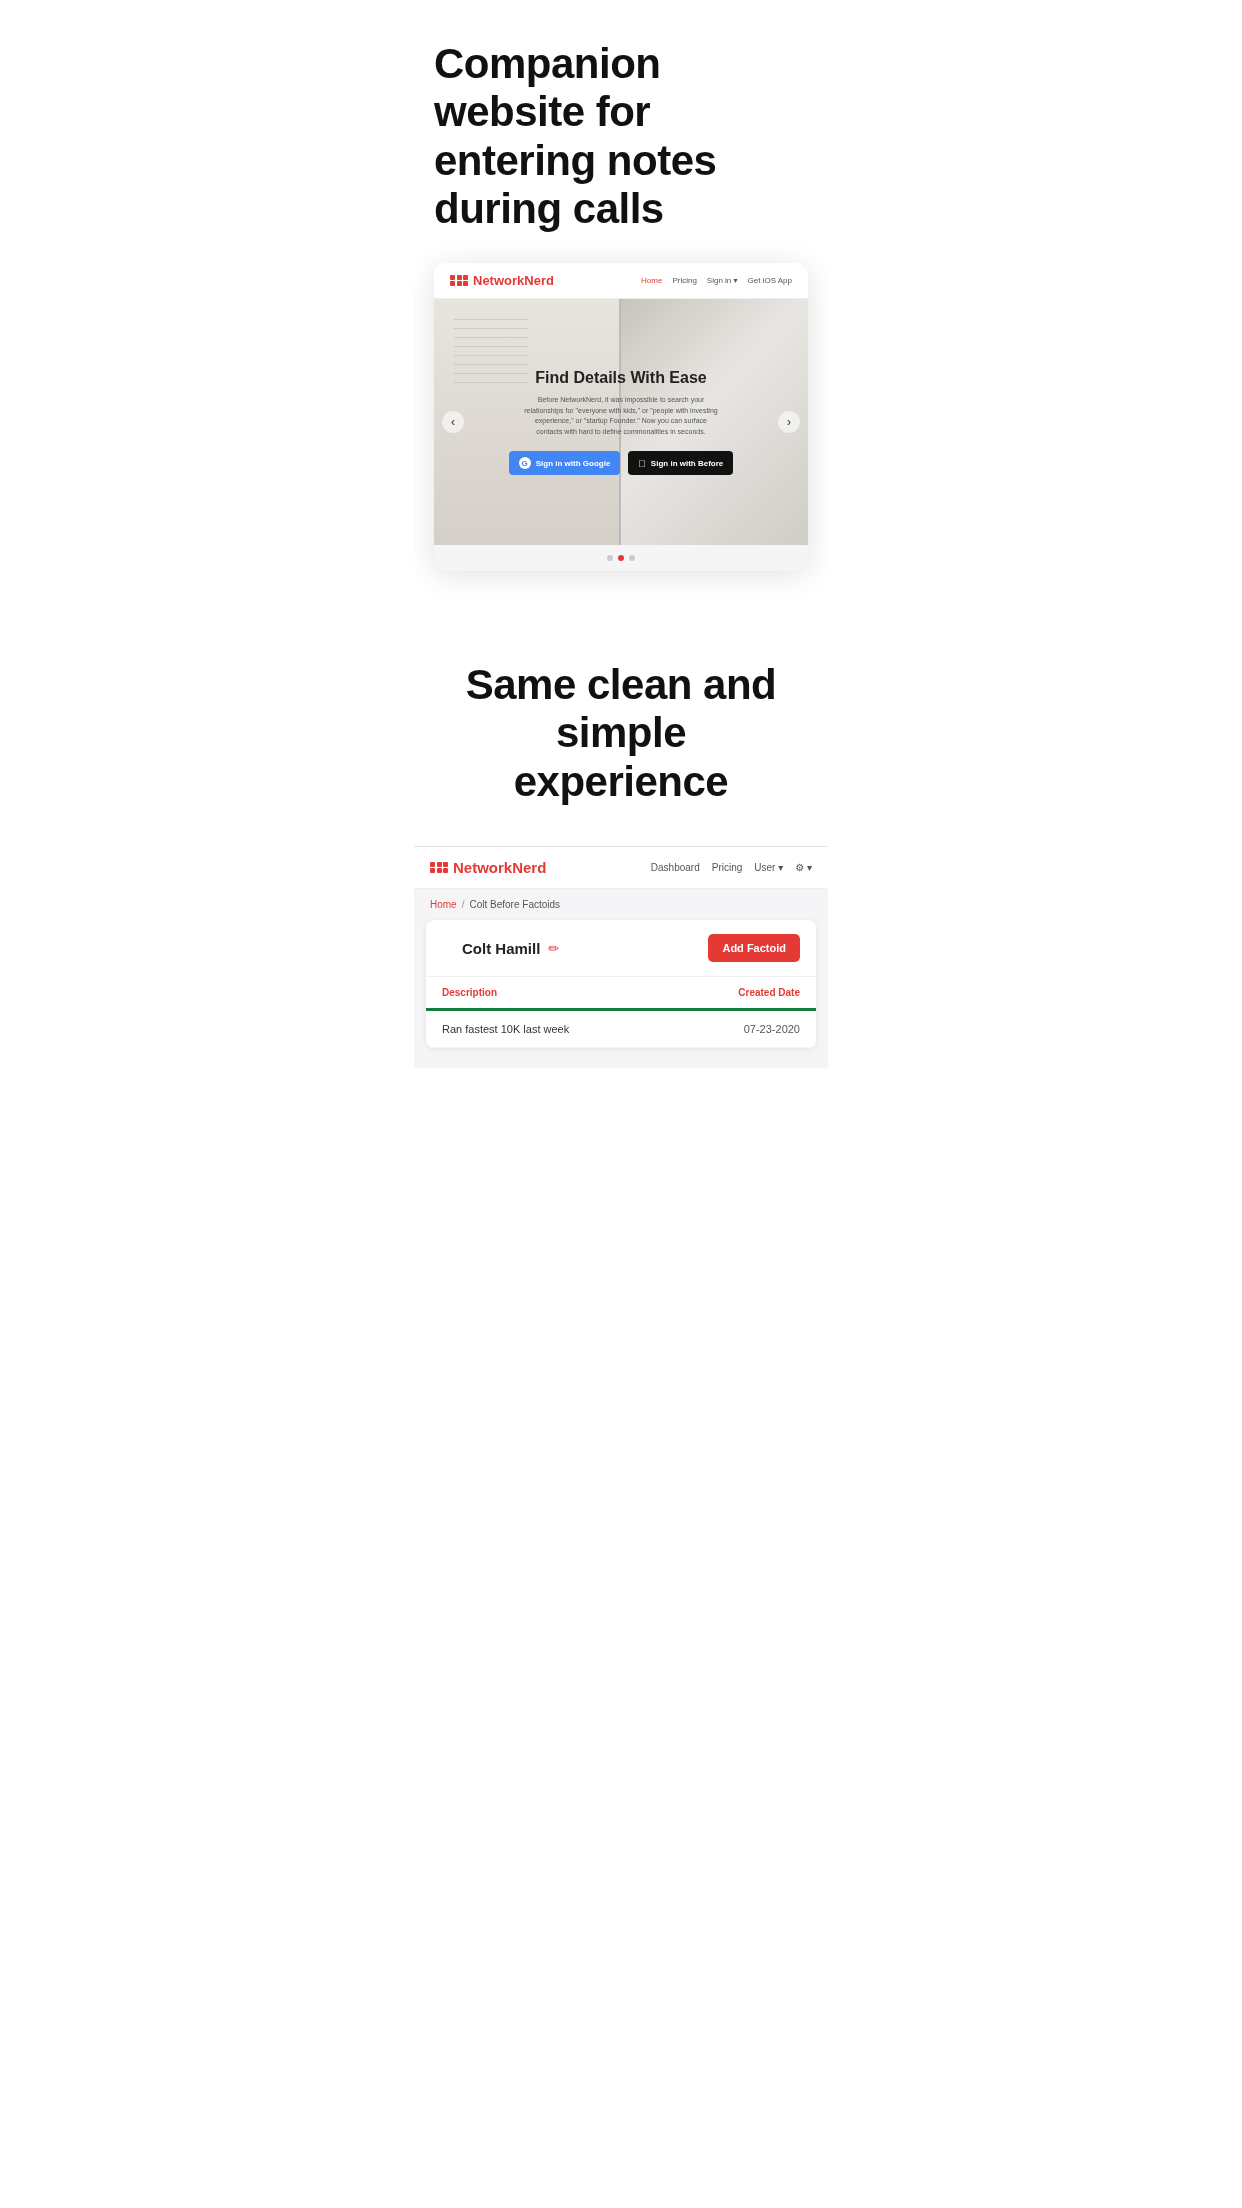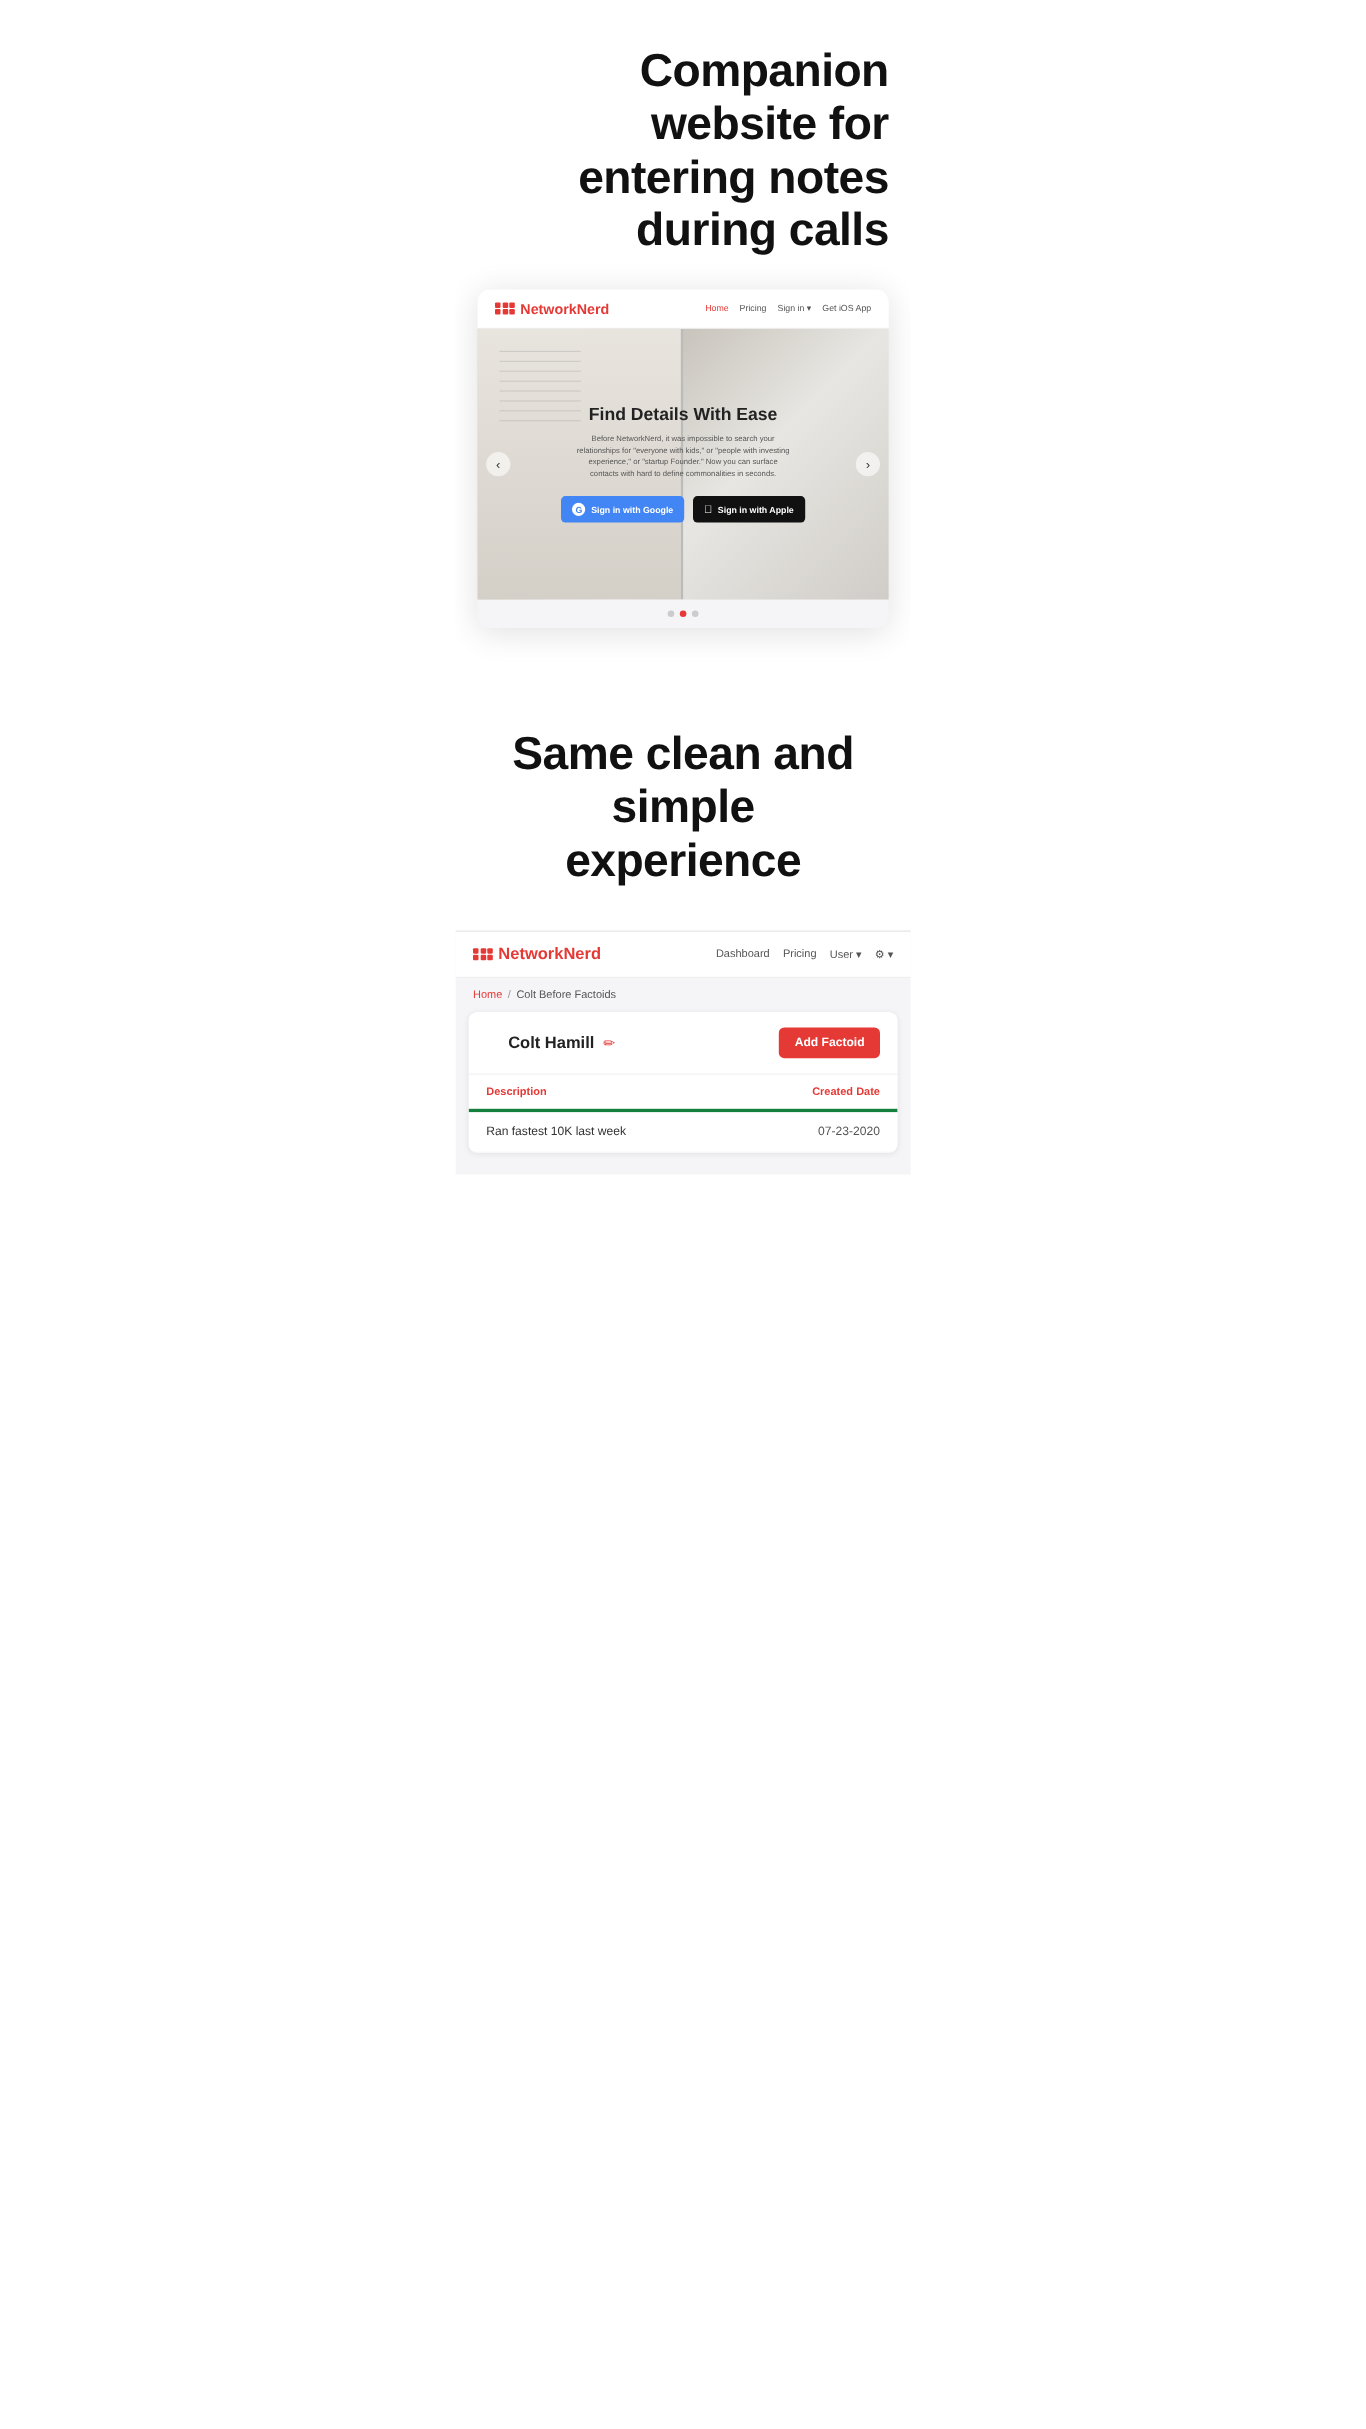--- a/index.html
+++ b/index.html
@@ -8,21 +8,21 @@
       font-family: -apple-system, BlinkMacSystemFont, 'Helvetica Neue', Arial, sans-serif;
       background: #ffffff;
       width: 414px;
       margin: 0 auto;
       overflow-x: hidden;
     }
 
     
     .hero-title {
       padding: 40px 20px 30px;
-      text-align: right;
+      text-align: left;
     }
     .hero-title h1 {
       font-size: 42px;
       font-weight: 900;
       color: #111111;
       line-height: 1.15;
       letter-spacing: -0.5px;
     }
 
     
@@ -424,21 +424,21 @@
       <div class="carousel-content">
         <div class="carousel-title">Find Details With Ease</div>
         <div class="carousel-desc">Before NetworkNerd, it was impossible to search your relationships for "everyone with kids," or "people with investing experience," or "startup Founder." Now you can surface contacts with hard to define commonalities in seconds.</div>
         <div class="carousel-buttons">
           <button class="btn-google">
             <div class="google-g">G</div>
             <span>Sign in with Google</span>
           </button>
           <button class="btn-apple">
             <span class="apple-icon"></span>
-            <span>Sign in with Apple</span>
+            <span>Sign in with Before</span>
           </button>
         </div>
       </div>
 
       <button class="carousel-prev">
         <span>‹</span>
       </button>
       <button class="carousel-next">
         <span>›</span>
       </button>

